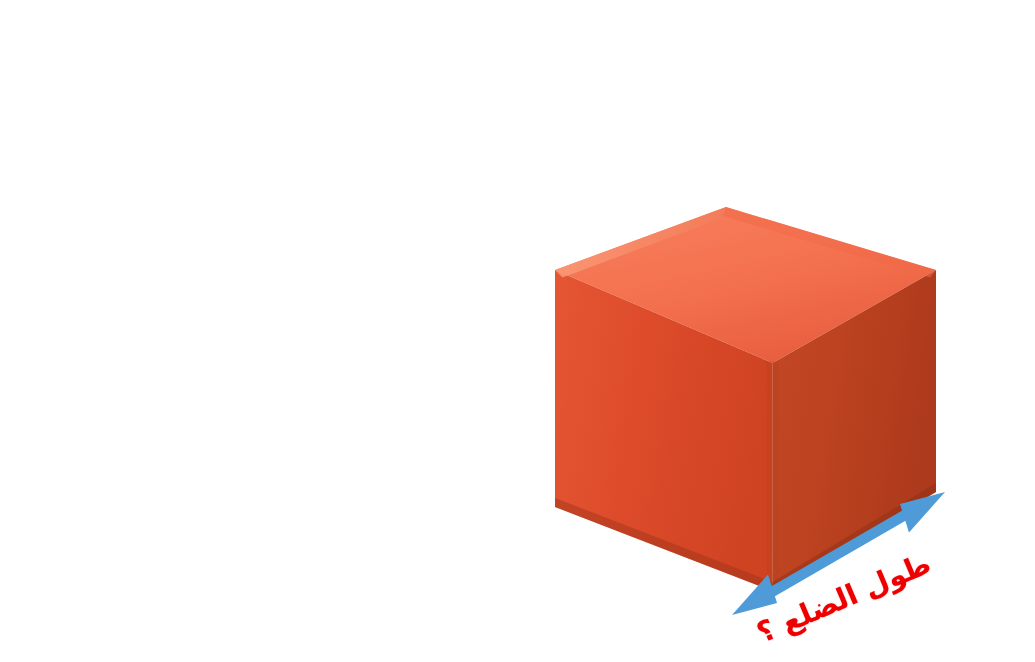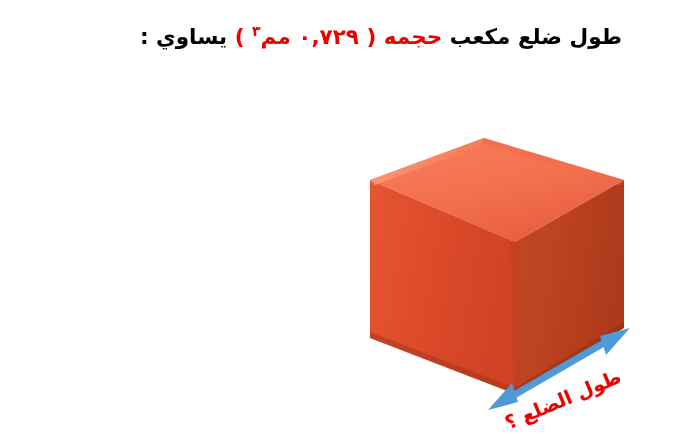--- a/index.html
+++ b/index.html
@@ -87,23 +87,20 @@
     font-weight: bold;
     font-size: 19px;
     text-shadow: 0 0 1px rgba(238,0,0,0.35);
   }
 </style>
 </head>
 <body>
 
 <div id="slide">
 
-  <div id="question-block">
-    <span class="q-seg q-black">طول ضلع مكعب </span><span class="q-seg q-red">حجمه ( ٠,٧٢٩ مم</span><span class="q-seg q-red q-sup">٣</span><span class="q-seg q-red"> )</span><span class="q-seg q-black"> يساوي :</span>
-  </div>
 
   <div id="cube-figure">
     <svg id="cube-svg" viewBox="0 0 290 290" xmlns="http://www.w3.org/2000/svg">
       <defs>
         <linearGradient id="gradTop" x1="0" y1="0" x2="0.55" y2="1">
           <stop offset="0%" stop-color="#f8805e"></stop>
           <stop offset="55%" stop-color="#f4714f"></stop>
           <stop offset="100%" stop-color="#e85f3f"></stop>
         </linearGradient>
         <linearGradient id="gradLeft" x1="0" y1="0" x2="1" y2="0.25">

